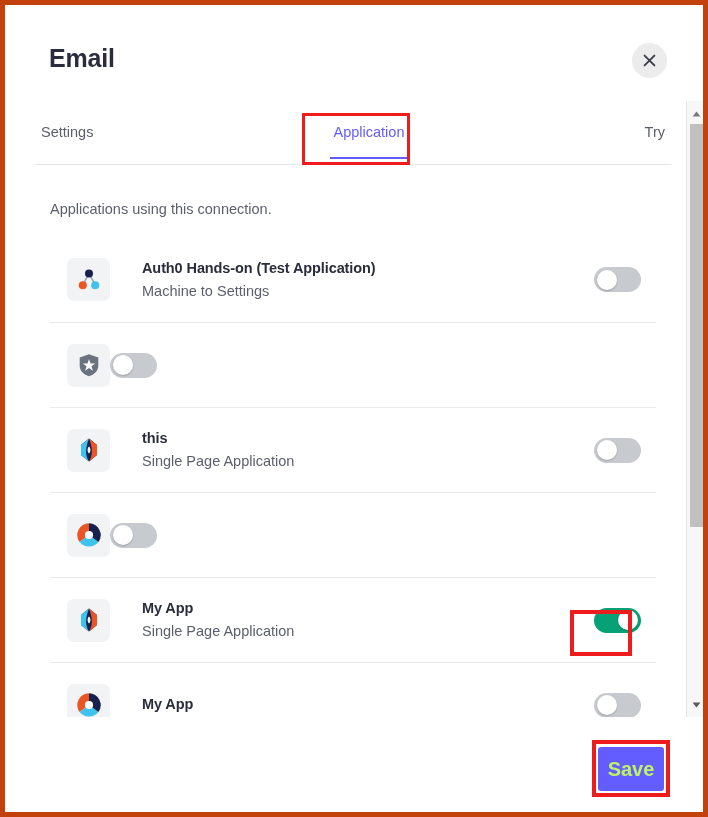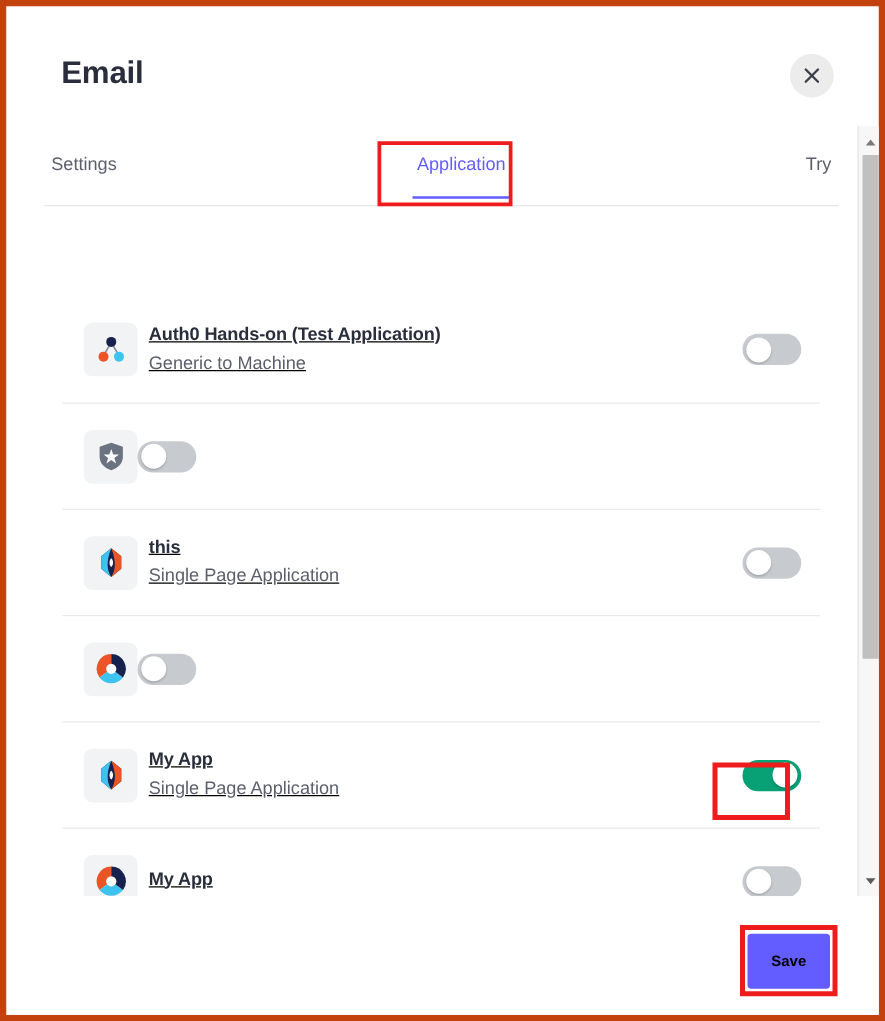--- a/index.html
+++ b/index.html
@@ -161,24 +161,23 @@
     background: #f2f3f5;
     display: flex;
     align-items: center;
     justify-content: center;
     flex: 0 0 auto;
     margin-left: 17px;
   }
   .app-icon svg { display: block; }
 
   .app-text {
-    margin-left: 9px;
+    margin-left: 32px;
     flex: 1 1 auto;
     min-width: 0;
-    text-decoration: underline;
   }
   .app-name {
     font-size: 14.5px;
     font-weight: bold;
     color: #2a2e3c;
     line-height: 21px;
     letter-spacing: -0.1px;
     white-space: nowrap;
   }
   .app-type {
@@ -275,25 +274,25 @@
     height: 104px;
     background: #ffffff;
   }
   .save-button {
     position: absolute;
     left: 592px;
     top: 30px;
     width: 66px;
     height: 44px;
     background: #635dff;
-    color: #000000;
+    color: #bef264;
     border: none;
     border-radius: 3px;
     font-family: inherit;
-    font-size: 12px;
+    font-size: 20px;
     font-weight: bold;
     cursor: pointer;
     padding: 0;
   }
   .ann-save {
     position: absolute;
     left: 587px;
     top: 735px;
     width: 78px;
     height: 57px;
@@ -320,36 +319,37 @@
 
   <div class="tabs-bar">
     <div class="tabs-inner">
       <button class="tab">Settings</button>
       <button class="tab active">Application</button>
       <button class="tab">Try</button>
     </div>
   </div>
   <div class="ann-tab"></div>
 
+  <div class="subtitle">Applications using this connection.</div>
 
   <div class="list-clip">
     <div class="list">
 
       <div class="app-row">
         <div class="app-icon">
           <svg width="26" height="26" viewBox="0 0 26 26">
             <path d="M13 7 L6.5 18 M13 7 L19.5 18" stroke="#8a9099" stroke-width="1.3" fill="none"></path>
             <circle cx="13" cy="6.5" r="4" fill="#16214d"></circle>
             <circle cx="6.8" cy="18.3" r="4" fill="#eb5424"></circle>
             <circle cx="19.2" cy="18.3" r="4" fill="#3ec3f0"></circle>
           </svg>
         </div>
         <div class="app-text">
           <div class="app-name">Auth0 Hands-on (Test Application)</div>
-          <div class="app-type">Generic to Machine</div>
+          <div class="app-type">Machine to Settings</div>
         </div>
         <button class="toggle">
             <span class="knob"></span>
           </button>
       </div>
 
       <div class="app-row">
         <div class="app-icon">
           <svg width="26" height="26" viewBox="0 0 26 26">
             <path d="M13 2.2 L22.3 5.4 V13.4 C22.3 19 18.2 22.4 13 24.2 C7.8 22.4 3.7 19 3.7 13.4 V5.4 Z" fill="#6b7280"></path>

